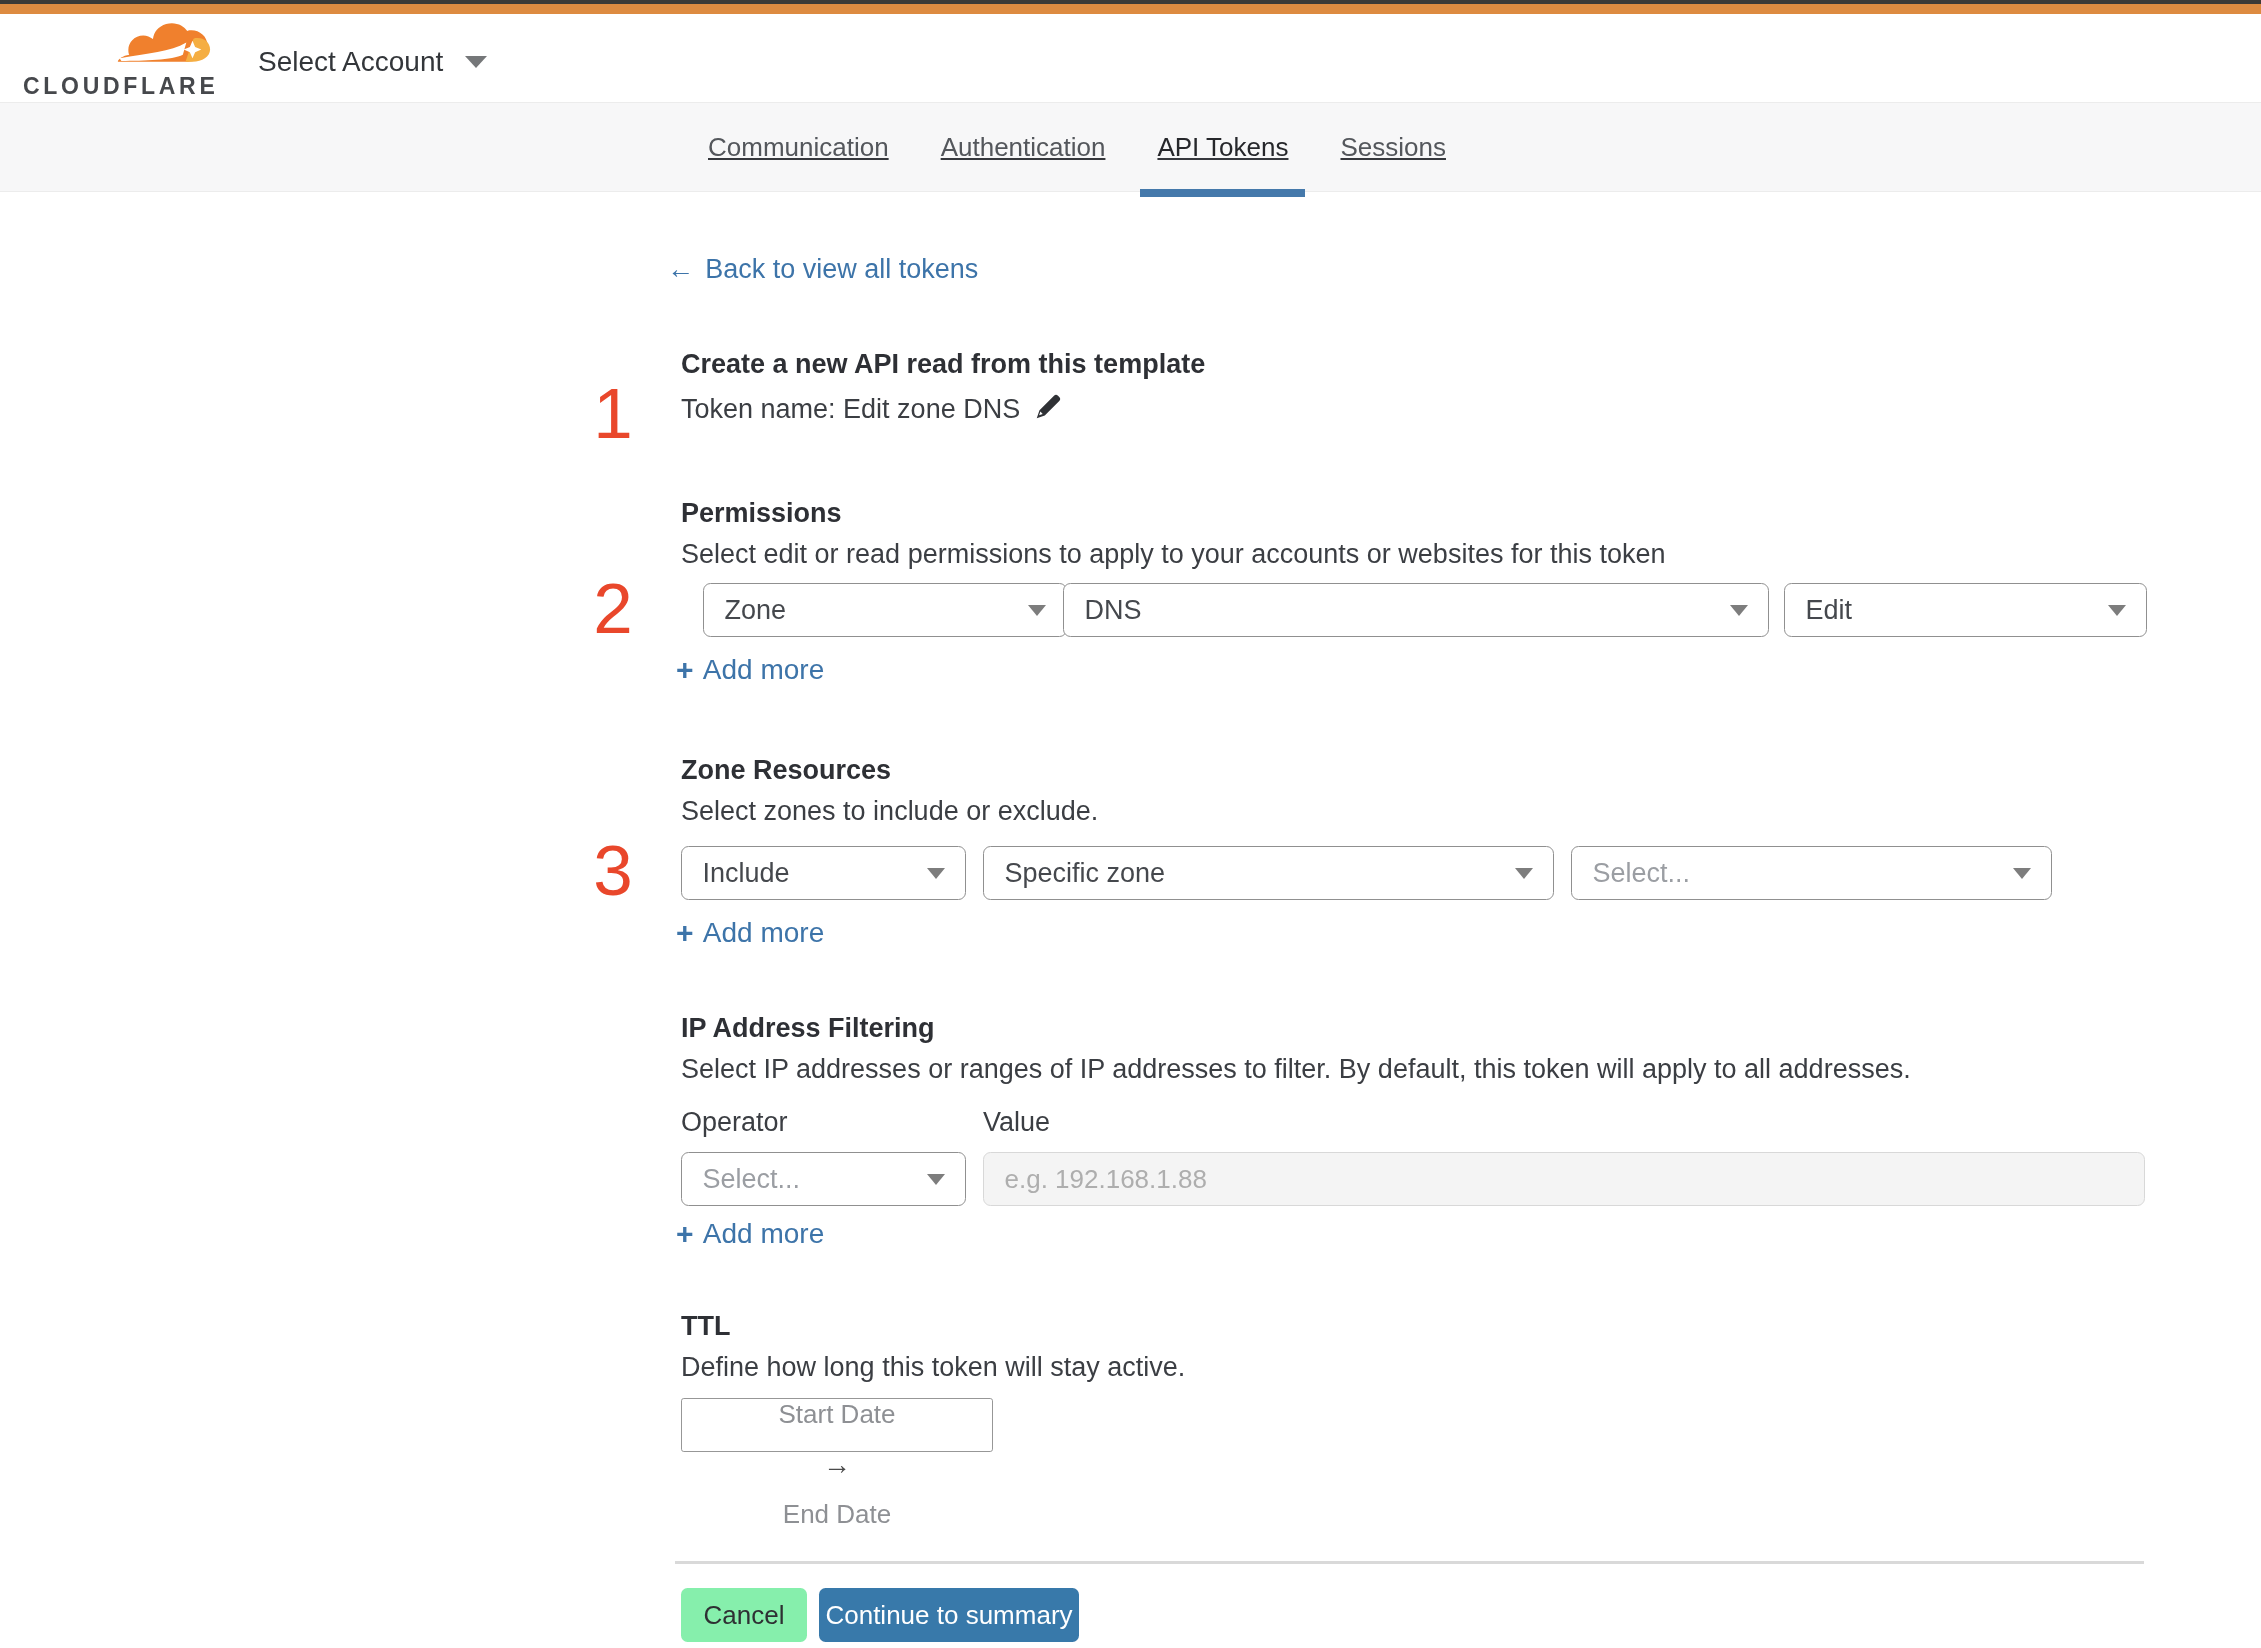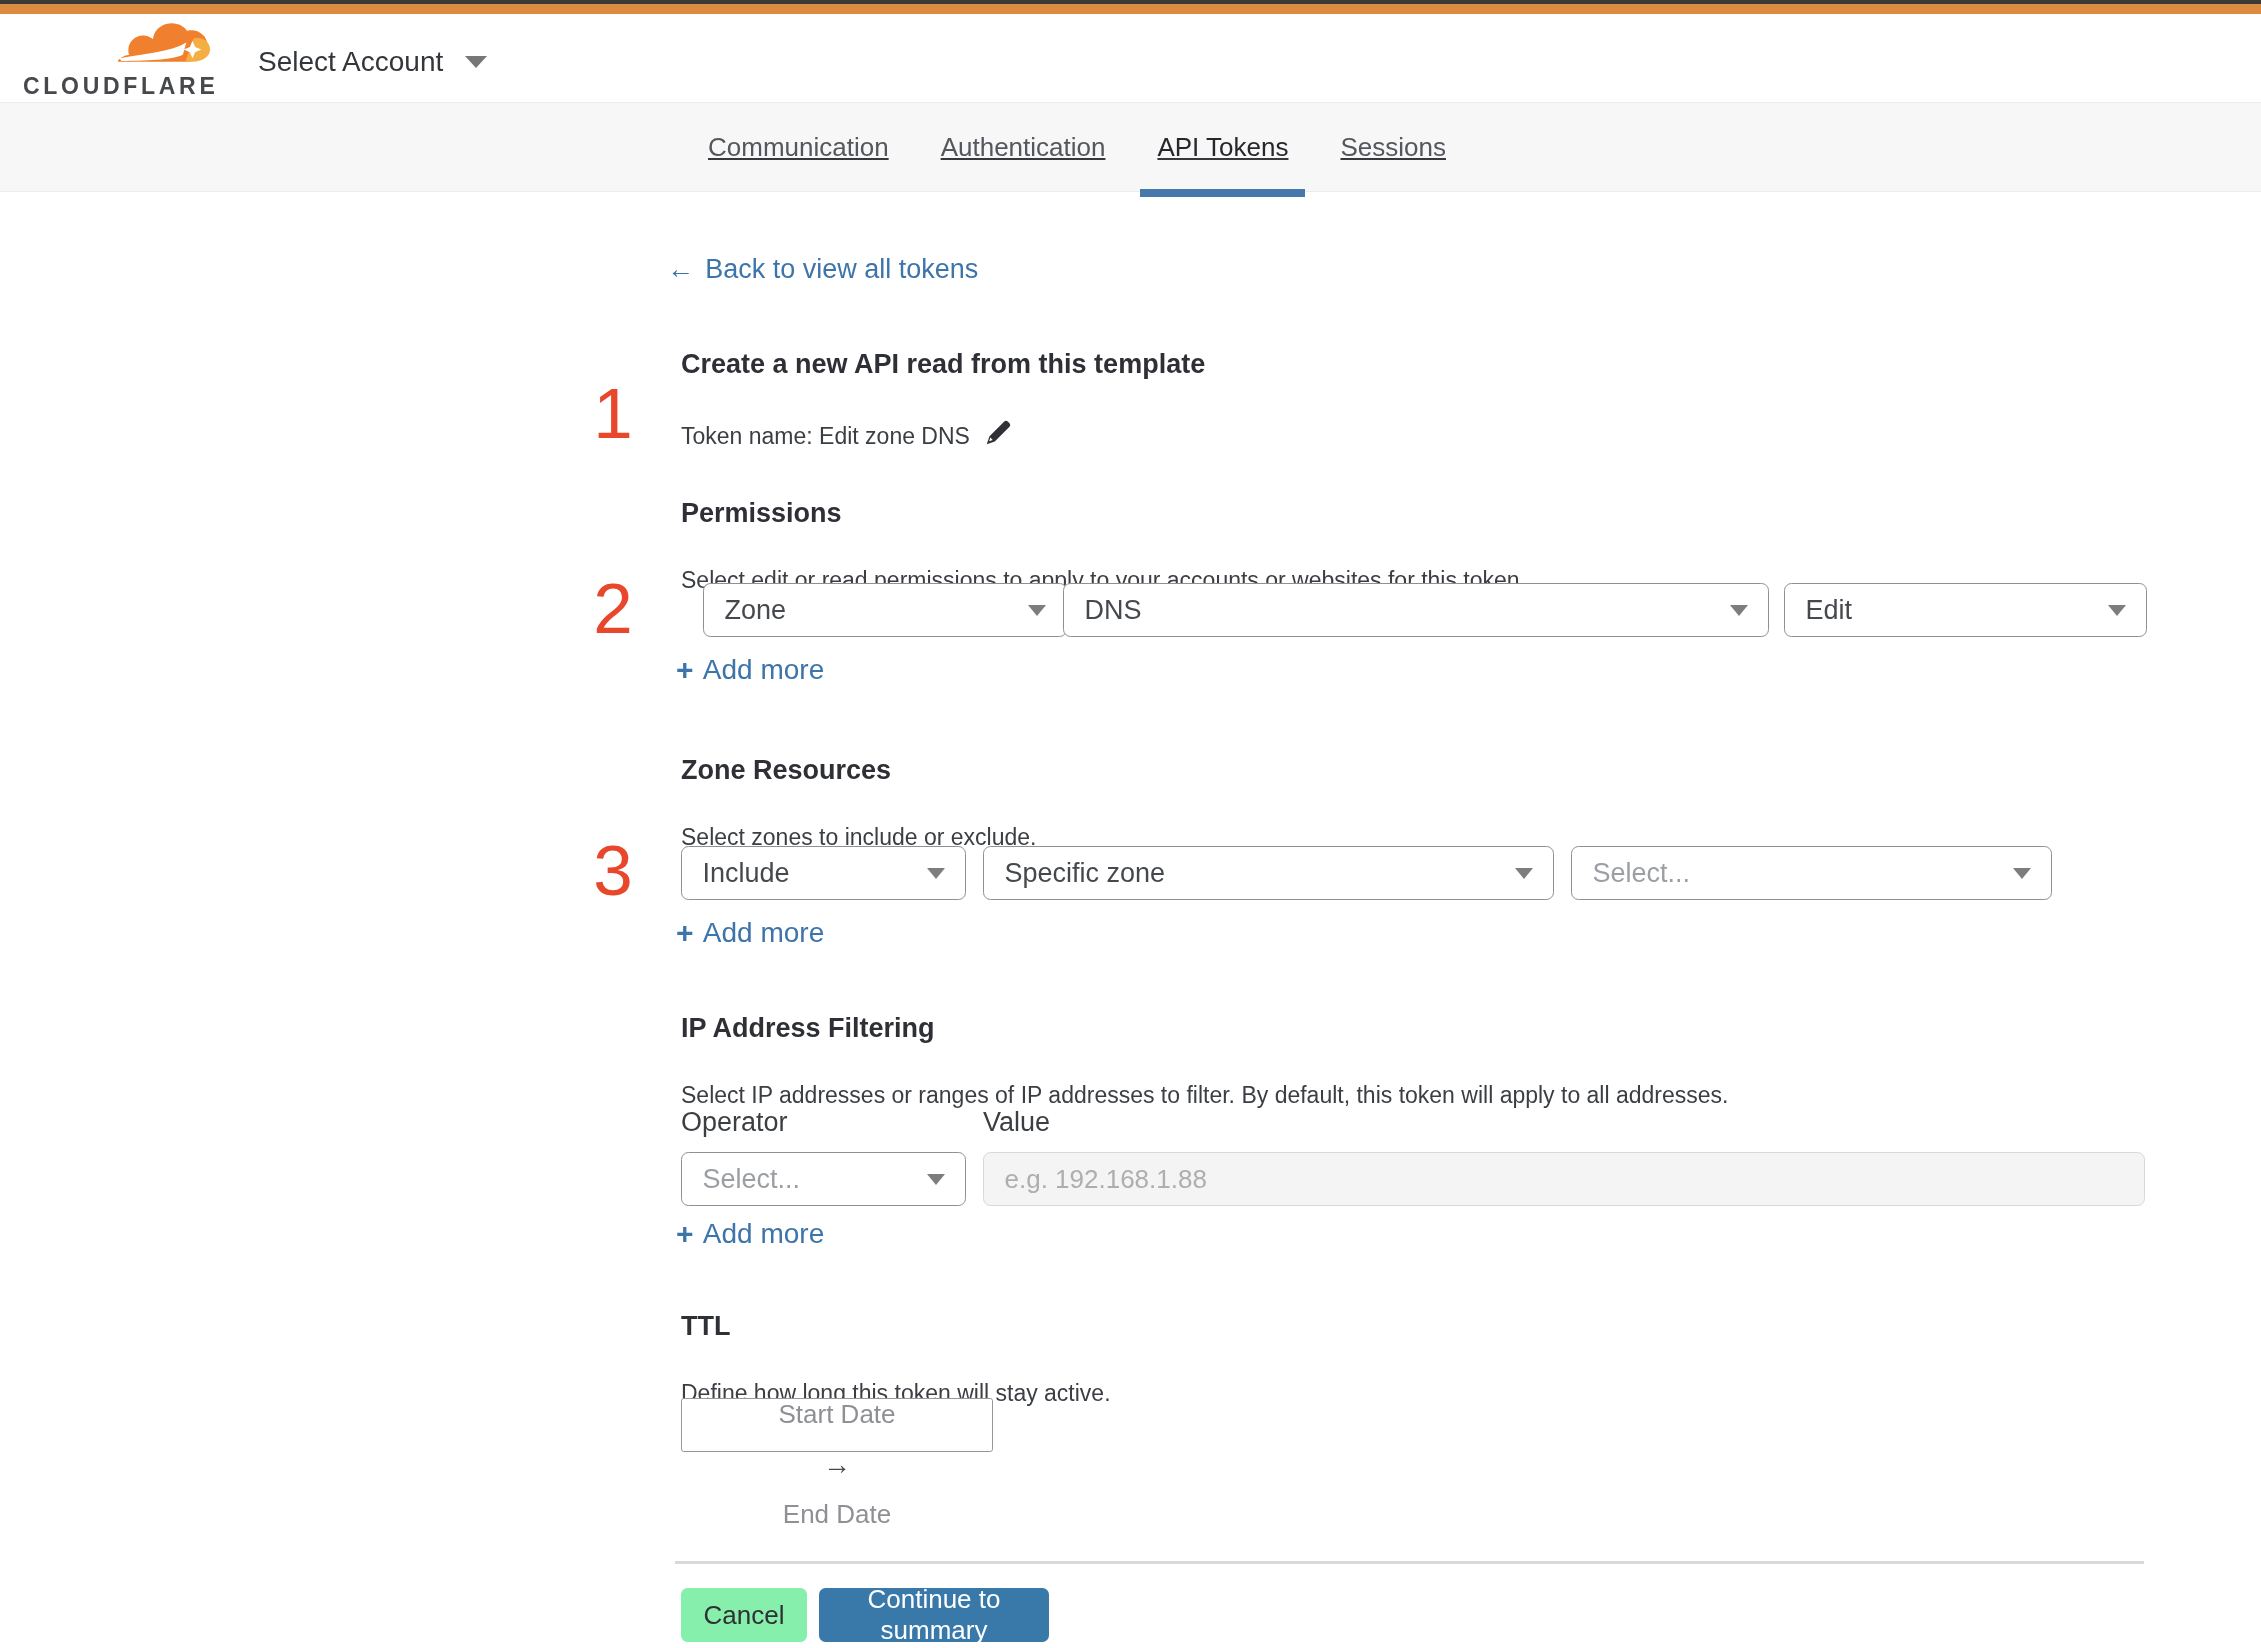--- a/index.html
+++ b/index.html
@@ -26,21 +26,21 @@
   
   .tabbar { position:absolute; left:0; top:103px; width:2262px; height:89px; background:#f7f7f8;
             border-bottom:0.9px solid #ececec; }
   .tabs { position:absolute; left:708px; top:0; height:89px; display:flex; gap:52px; align-items:stretch;text-decoration:underline; }
   .tab { position:relative; display:flex; align-items:center; font-size:26px; color:#54575c; cursor:pointer; }
   .tab.active { color:#26272b; }
   .tab-underline { position:absolute; left:-17px; right:-17px; bottom:-4.7px; height:7.5px; background:#4579ab; }
 
   
   .h-sec  { position:absolute; font-size:27px; font-weight:700; color:#2e3035; line-height:34px; }
-  .p-desc { position:absolute; font-size:23px; color:#3b3e43; line-height:34px;margin-top:26px; }
+  .p-desc { position:absolute; font-size:27px; color:#3b3e43; line-height:34px; }
   .marker { position:absolute; left:585px; width:56px; text-align:center; font-size:71px;
             line-height:78px; color:#e9472b; }
 
   .back-link { position:absolute; left:667px; top:254px; display:flex; align-items:center; gap:11.2px;
                font-size:27px; color:#3d74a9; cursor:pointer; }
 
   .pencil { display:inline-block; width:30px; height:30px; margin-left:13px; vertical-align:-3.7px; cursor:pointer; }
 
   
   .dd { position:absolute; height:54px; background:#fff; border:1.9px solid #909090; border-radius:7.5px;
@@ -65,21 +65,21 @@
                 border:1.9px solid #979797; border-radius:2.8px; display:flex; align-items:center;
                 padding:0 24px; gap:18.6px; font-size:26px; color:#8e9094; cursor:pointer; background:#fff;flex-direction:column; }
   .date-range .arrow { color:#4a4a4a; font-size:28px; }
 
   .divider { position:absolute; left:675px; top:1561px; width:1469px; height:2.8px; background:#d9d9d9; }
 
   .btn { position:absolute; top:1588px; height:54px; border:none; border-radius:6.5px; font-size:26px;
          display:flex; align-items:center; justify-content:center; cursor:pointer;
          font-family:"Liberation Sans","DejaVu Sans",sans-serif; }
   .btn-cancel { left:681px; width:126px; background:#86efac; color:#2e3033; }
-  .btn-continue { left:819px; width:230px; background:#3879aa; color:#ffffff; }
+  .btn-continue { left:819px; width:260px; background:#3879aa; color:#ffffff; }
 </style>
 </head>
 <body>
 
 <div class="page">
 
   <div class="strip-dark"></div>
   <div class="strip-orange"></div>
 
   <div class="header">

